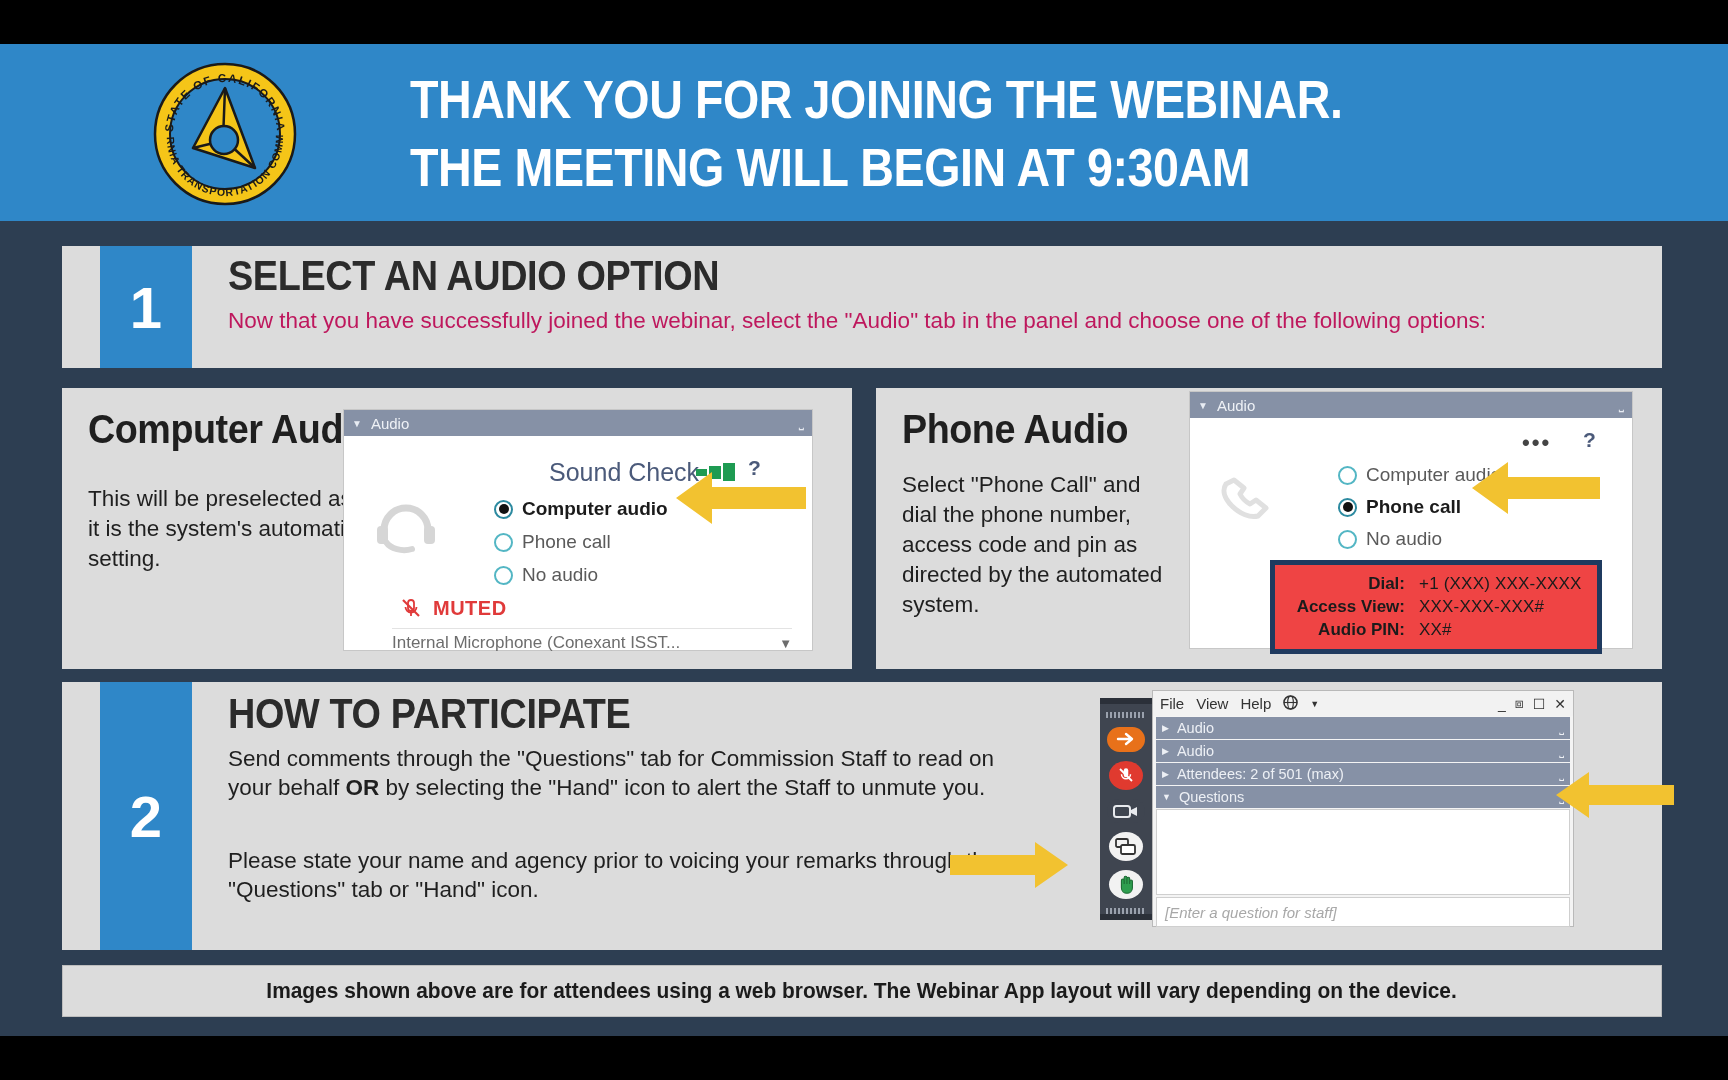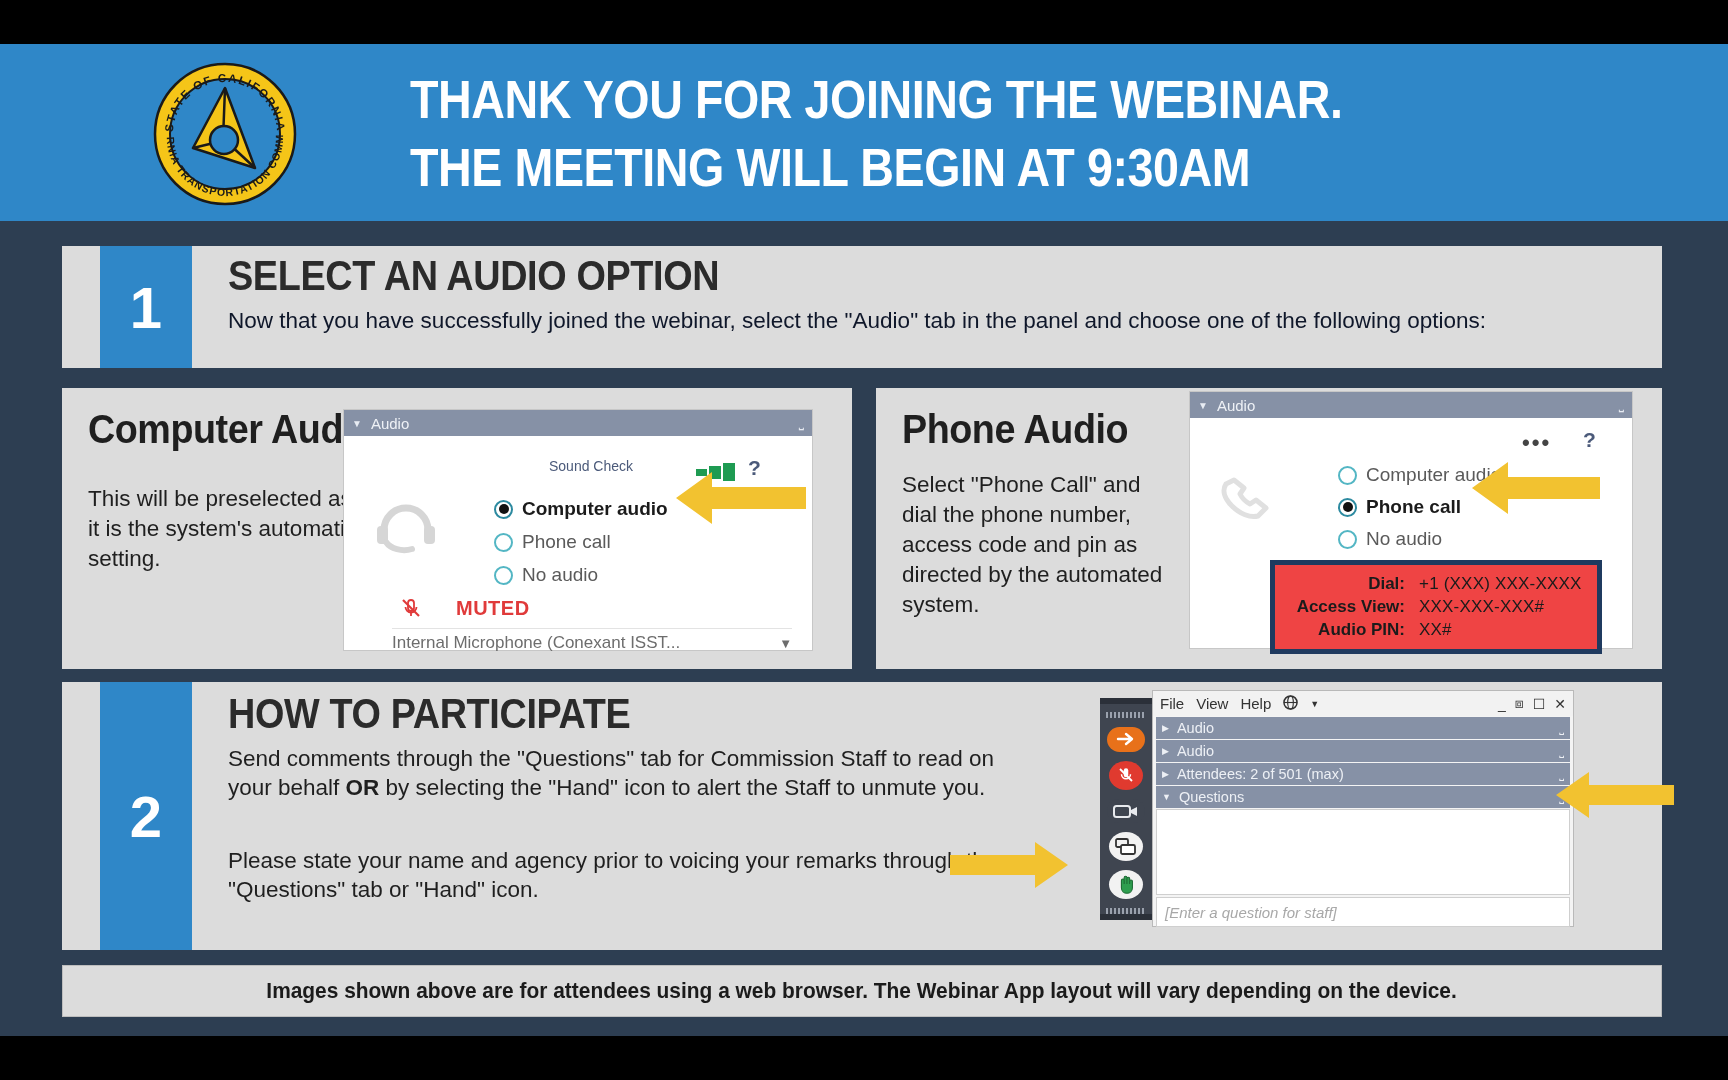--- a/index.html
+++ b/index.html
@@ -40,21 +40,21 @@
     font-weight:bold; font-size:58px;
     display:flex; align-items:center; justify-content:center;
   }
   .band-body { flex:1; padding:6px 0 0 36px; }
   .step-title {
     font-family:"Liberation Sans Narrow","Liberation Sans",sans-serif;
     font-weight:bold; font-size:42px; line-height:48px; color:#2b2b2b;
     letter-spacing:-0.4px; transform:scaleX(0.9); transform-origin:left center;
   }
   .step-sub {
-    font-size:22.5px; line-height:31px; color:#0f172a; margin-top:5px;
+    font-size:22.5px; line-height:31px; color:#be185d; margin-top:5px;
     max-width:1260px;
   }
 
   
   .card {
     position:absolute; top:388px; height:281px; background:#dcdcdc;
   }
   .card.left  { left:62px;  width:790px; }
   .card.right { left:876px; width:786px; }
   .card-title {
@@ -72,39 +72,39 @@
   
   .gwidget { position:absolute; background:#fdfdfd; box-shadow:0 0 0 1px #c7c7c7; }
   .gbar {
     height:26px; background:#8691a6; display:flex; align-items:center;
     padding:0 8px; color:#eef1f6; font-size:15px;
   }
   .gbar .caret { font-size:10px; margin-right:9px; color:#e8ecf3; }
   .gbar .pop { margin-left:auto; font-size:13px; color:#e8ecf3; }
   .gbody { position:relative; background:#fff; }
 
-  .soundcheck { position:absolute; color:#4b5a7a; font-size:14px;text-align:center; }
+  .soundcheck { position:absolute; color:#4b5a7a; font-size:25px;text-align:center; }
   .meter { position:absolute; display:flex; align-items:center; gap:2px; }
   .meter i { display:block; background:#1e9b52; }
   .qmark { position:absolute; color:#4b5a7a; font-size:21px; font-weight:bold; }
   .dots { position:absolute; color:#444; font-size:22px; letter-spacing:2px; font-weight:bold;}
 
   .radio-row { position:absolute; display:flex; align-items:center; gap:9px; }
   .radio {
     width:19px; height:19px; border-radius:50%;
     border:2px solid #53b6c4; background:#fff;
     display:flex; align-items:center; justify-content:center; flex:0 0 auto;
   }
   .radio.on { border-color:#2c8aa0; }
   .radio.on::after { content:""; width:10px; height:10px; border-radius:50%; background:#111; }
   .rlabel { font-size:19px; color:#5a5a5a; white-space:nowrap; }
   .rlabel.sel { color:#1b1b1b; font-weight:bold; }
 
   .muted { position:absolute; display:flex; align-items:center; gap:10px; }
-  .muted .mtxt { color:#e03a3a; font-weight:bold; font-size:20px; letter-spacing:0.5px;margin-left:23px; }
+  .muted .mtxt { color:#e03a3a; font-weight:bold; font-size:20px; letter-spacing:0.5px; }
   .micsel {
     position:absolute; display:flex; align-items:center; justify-content:space-between;
     color:#6d6d6d; font-size:17px; border-top:1px solid #e3e3e3; padding-top:4px;
   }
   .headset { position:absolute; }
 
   
   .dialbox {
     position:absolute; border:5px solid #1f3a5f; background:#ef4444;
     padding:7px 12px 8px 16px;

